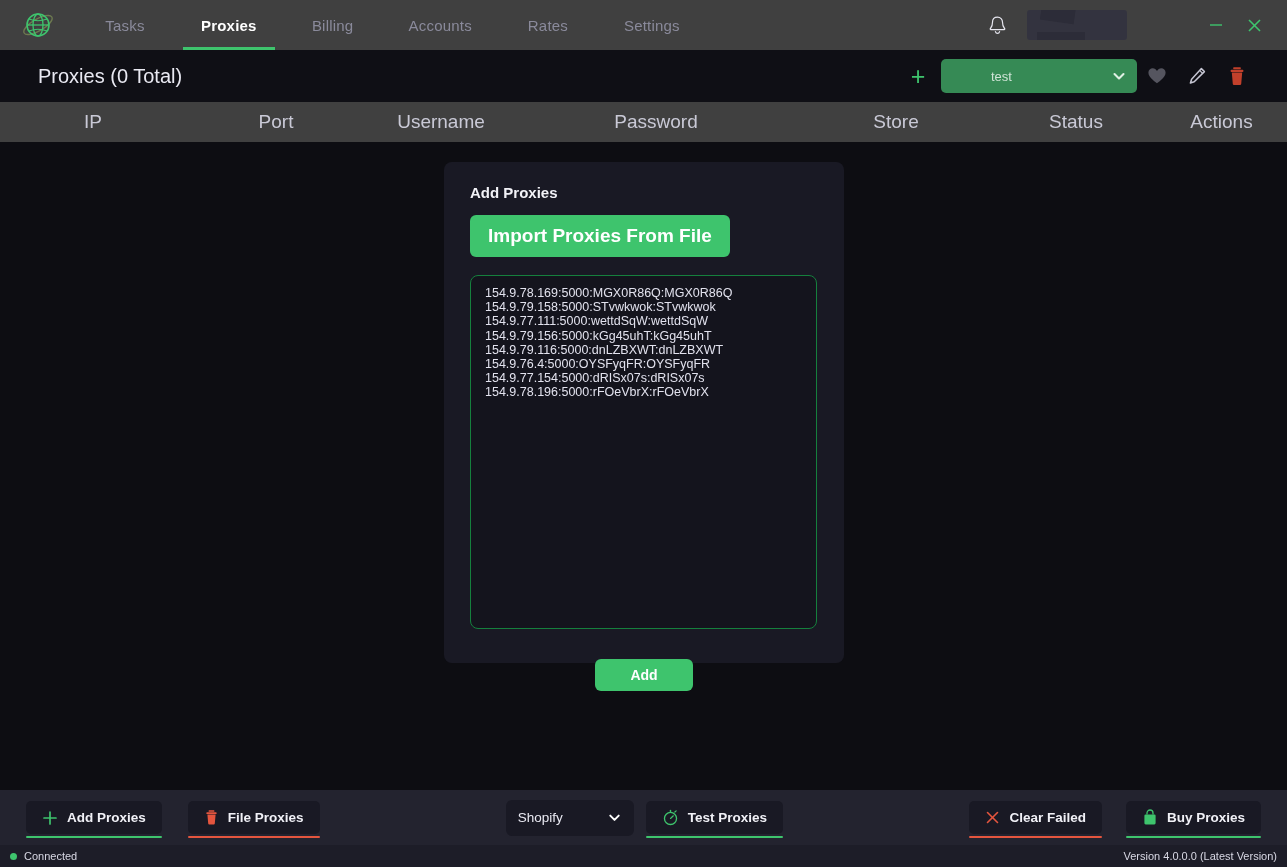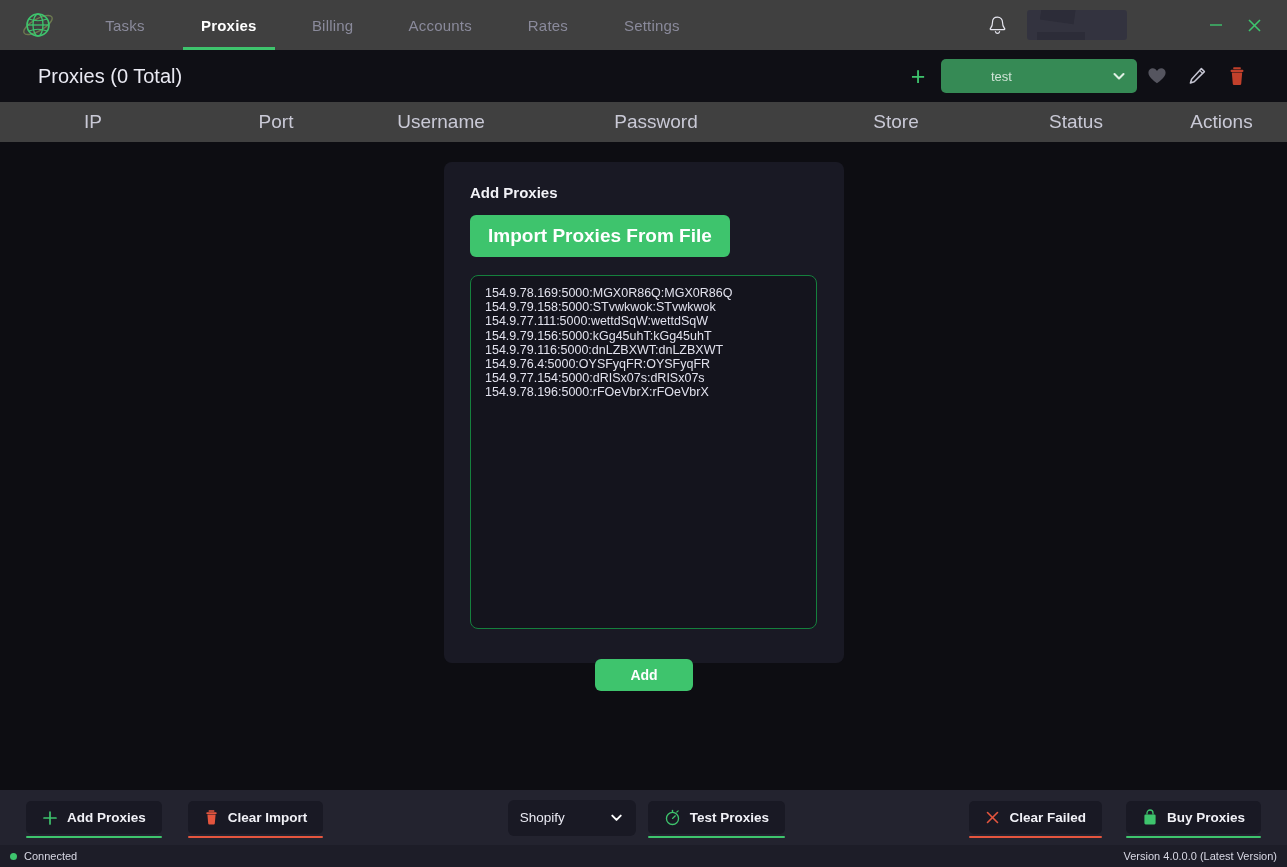--- a/index.html
+++ b/index.html
@@ -478,21 +478,21 @@
     </div>
 
     <div class="bb-btn red">
       <span>
         <svg width="15" height="17" viewBox="0 0 15 17">
           <rect x="4.6" y="1.2" width="5.8" height="1.6" rx="0.5" fill="#e4553e"></rect>
           <rect x="2.4" y="3.2" width="10.2" height="1.8" rx="0.6" fill="#e4553e"></rect>
           <path d="M3.4 5.6 h8.2 l-.8 9 a1 1 0 0 1 -1 .9 H5.2 a1 1 0 0 1 -1 -.9 Z" fill="#e4553e"></path>
         </svg>
       </span>
-      <span>Clear Import</span>
+      <span>File Proxies</span>
     </div>
 
     <div class="store-select">
       <span class="ss-label">Shopify</span>
       <span>
         <svg width="15" height="15" viewBox="0 0 16 16">
           <path d="M3.5 6 L8 10.5 L12.5 6" fill="none" stroke="#ffffff" stroke-width="2.1" stroke-linecap="round" stroke-linejoin="round"></path>
         </svg>
       </span>
     </div>

